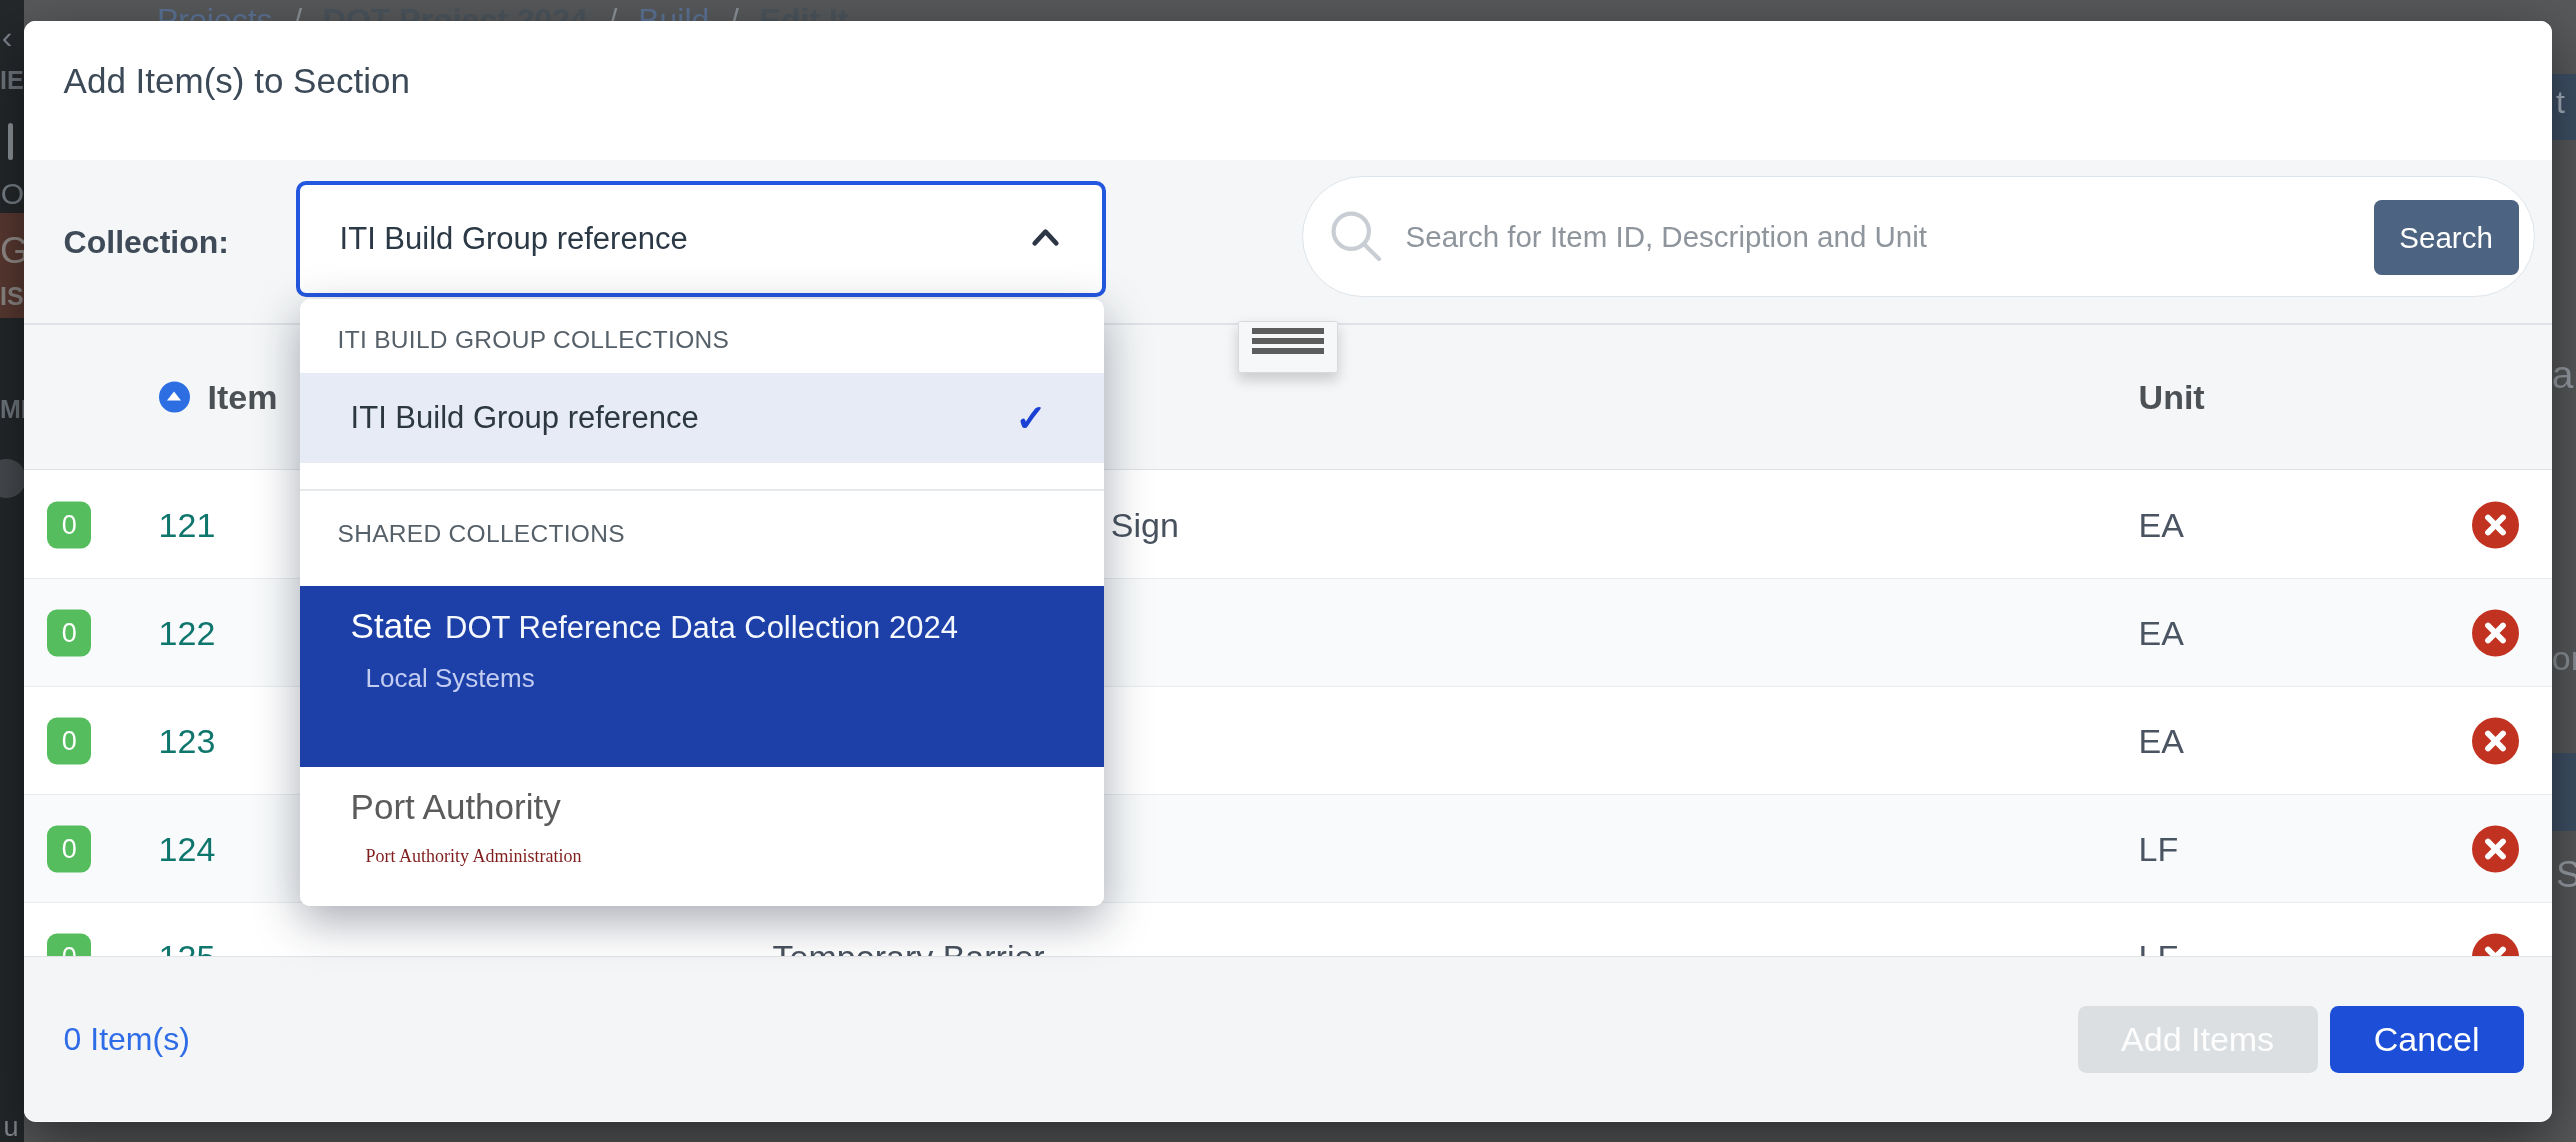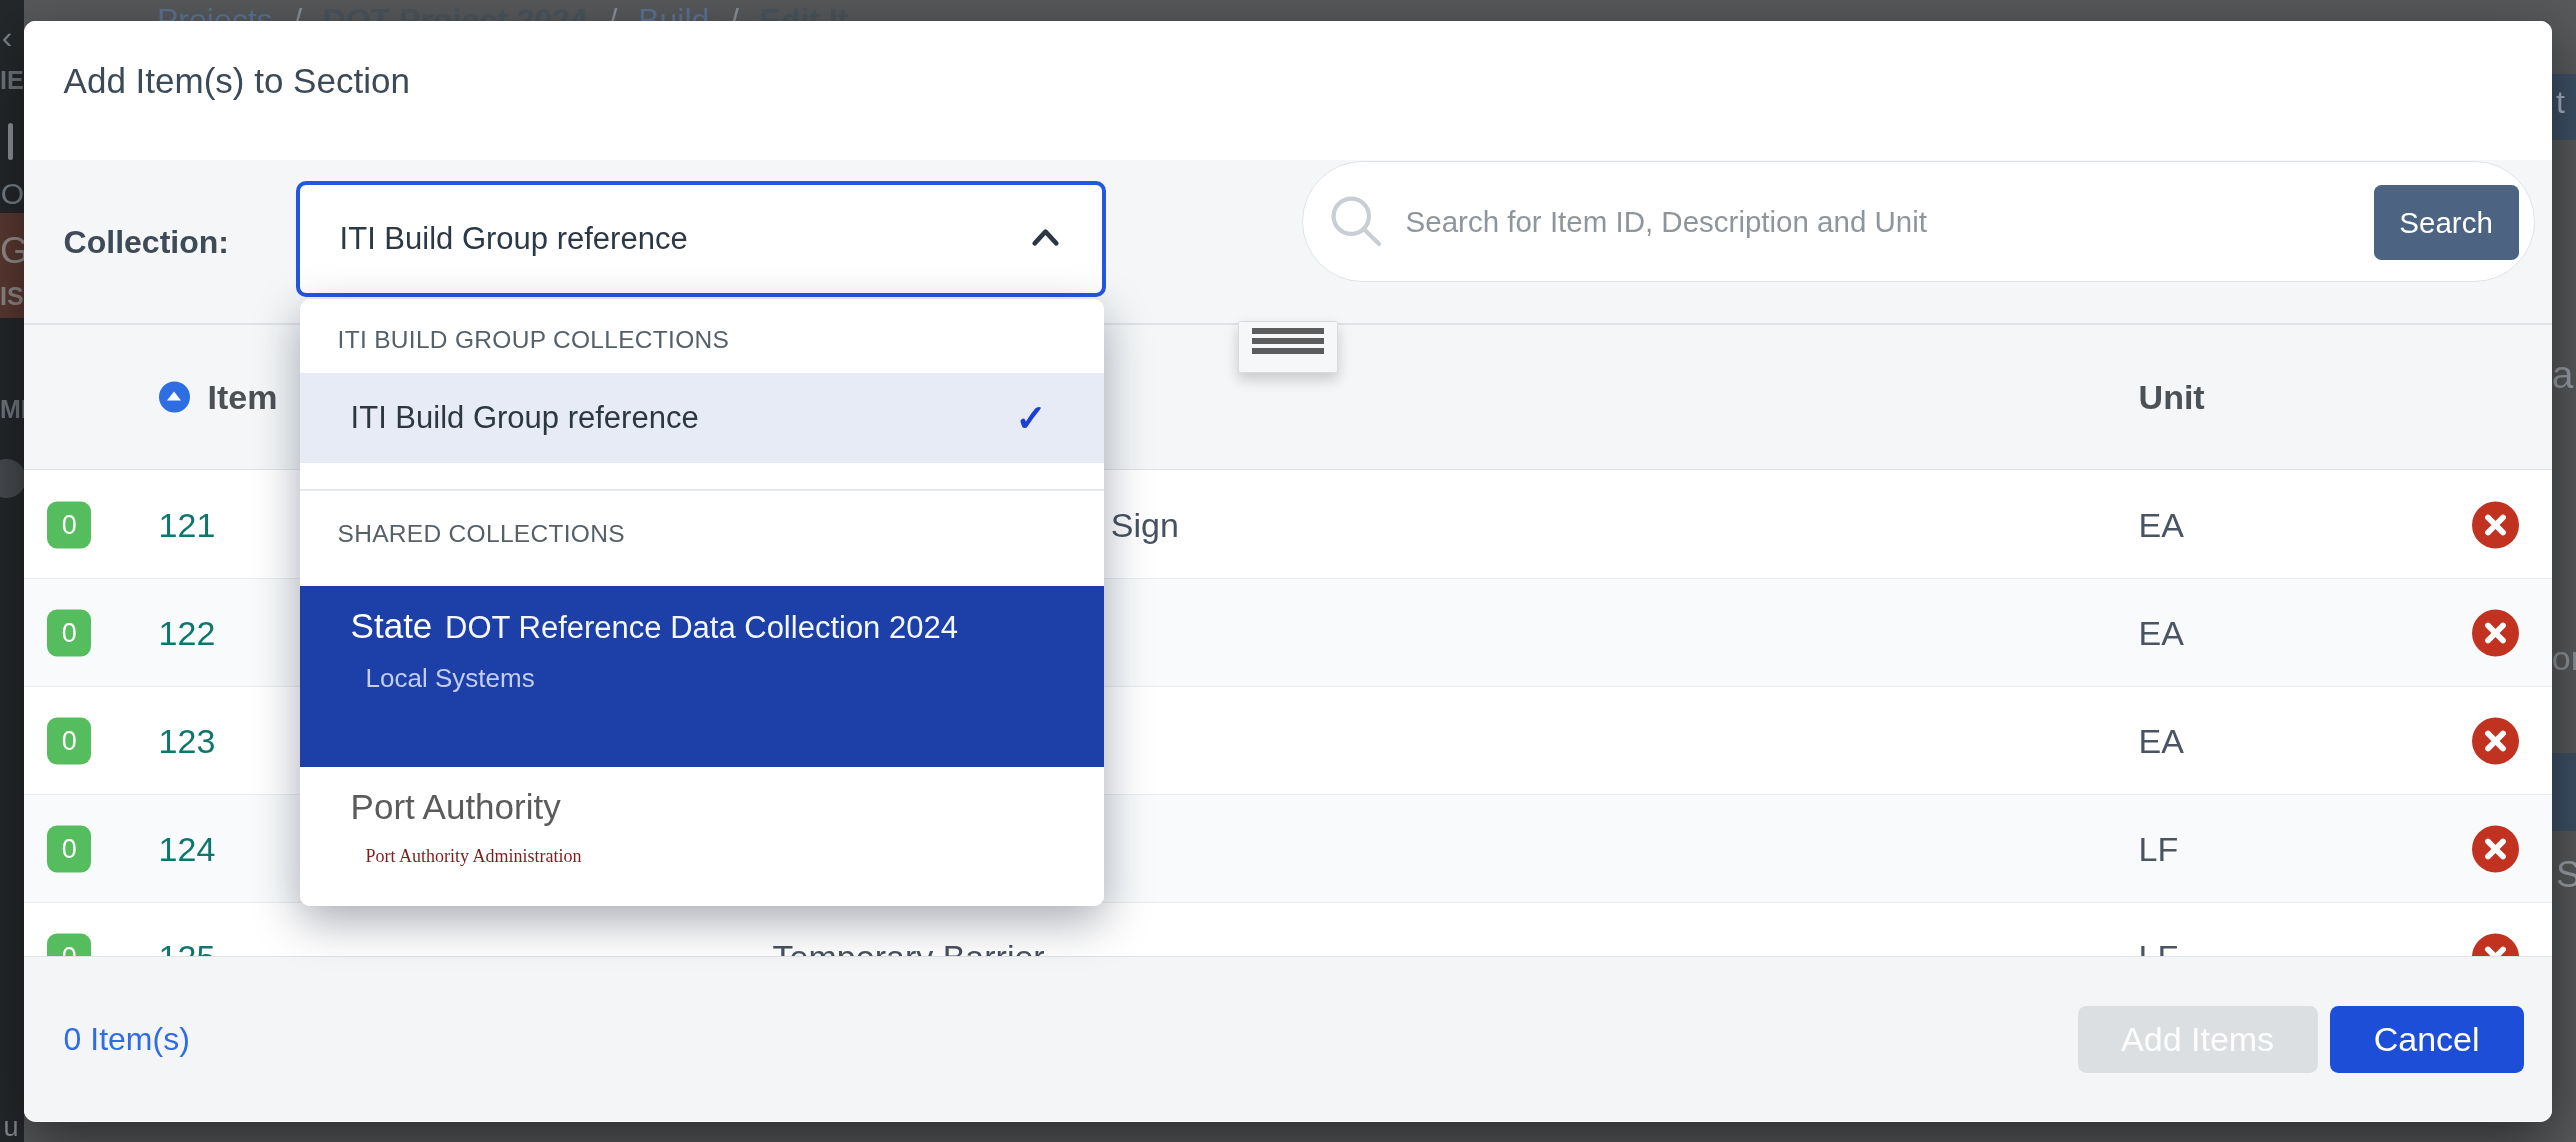--- a/index.html
+++ b/index.html
@@ -53,21 +53,21 @@
 
   .select {
     position:absolute; left:272px; top:21px; width:810px; height:116px;
     background:#fff; border:4.2px solid #2457df; border-radius:10px;
     display:flex; align-items:center; justify-content:space-between;
     padding:0 39px 0 40px; cursor:pointer;
   }
   .select-value { font-size:31px; color:#2b3845; }
 
   .searchpill {
-    position:absolute; left:1278px; top:1px; width:1233px; height:121px;
+    position:absolute; left:1278px; top:16px; width:1233px; height:121px;
     background:#fff; border:1.7px solid #dde4ea; border-radius:61px;
   }
   .searchpill input {
     position:absolute; left:103px; top:0; width:810px; height:100%;
     border:none; outline:none; background:transparent;
     font-family:"Liberation Sans", sans-serif; font-size:29.5px; color:#333;
   }
   .searchpill input::placeholder { color:#8e959c; opacity:1; }
   .search-icon-svg { position:absolute; left:23.6px; top:29px; }
   .btn-search {

